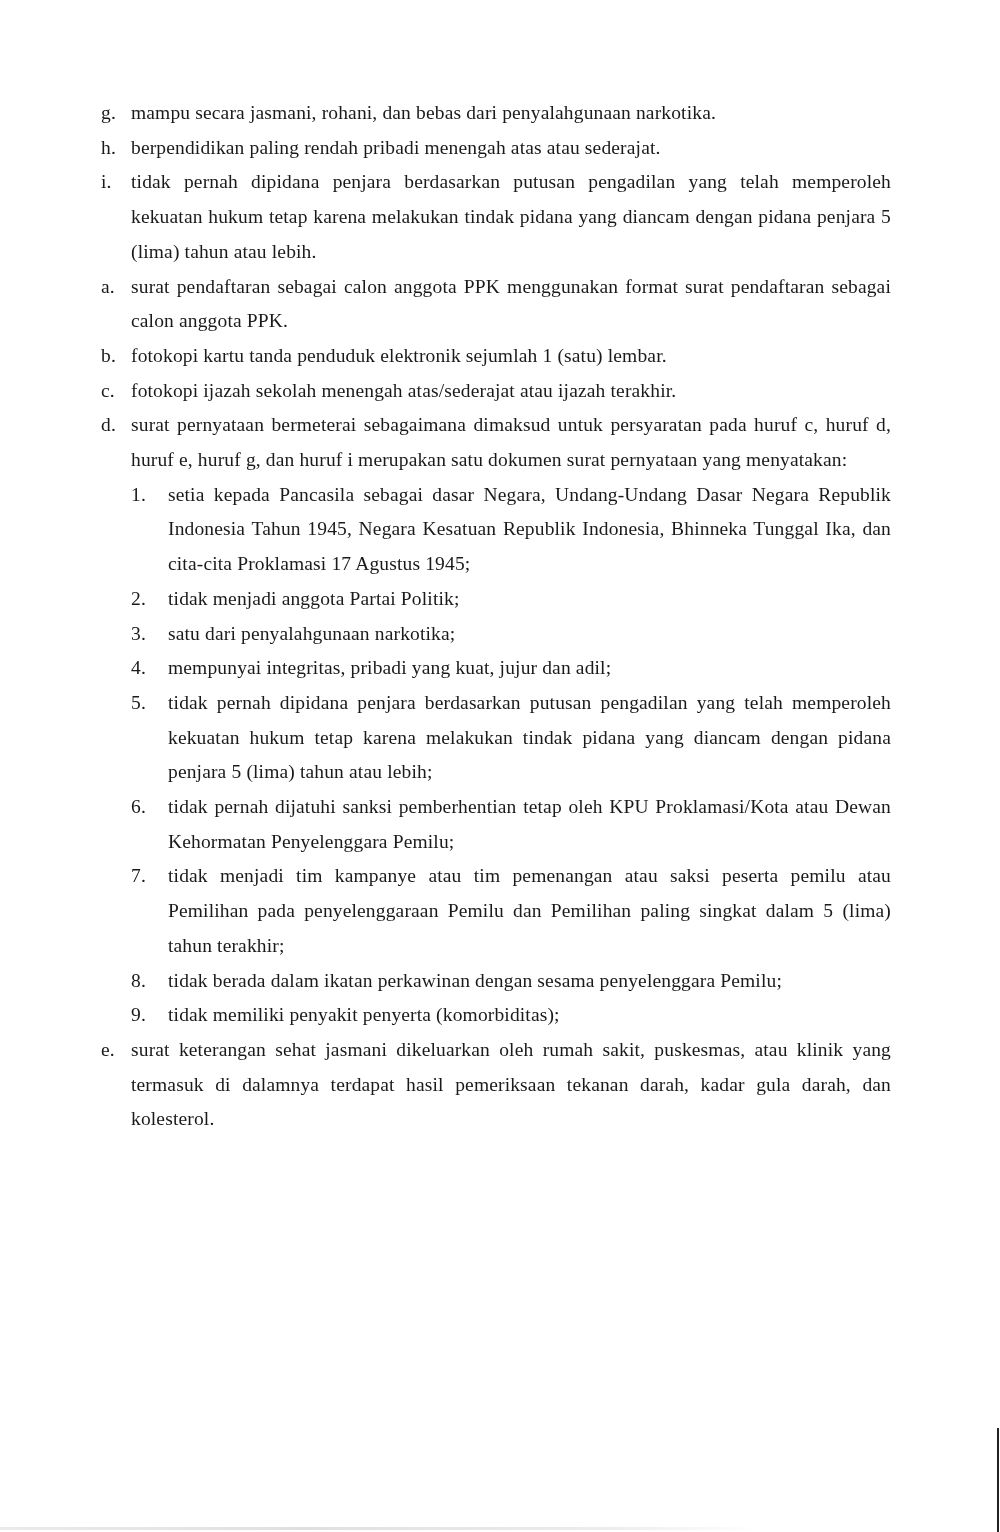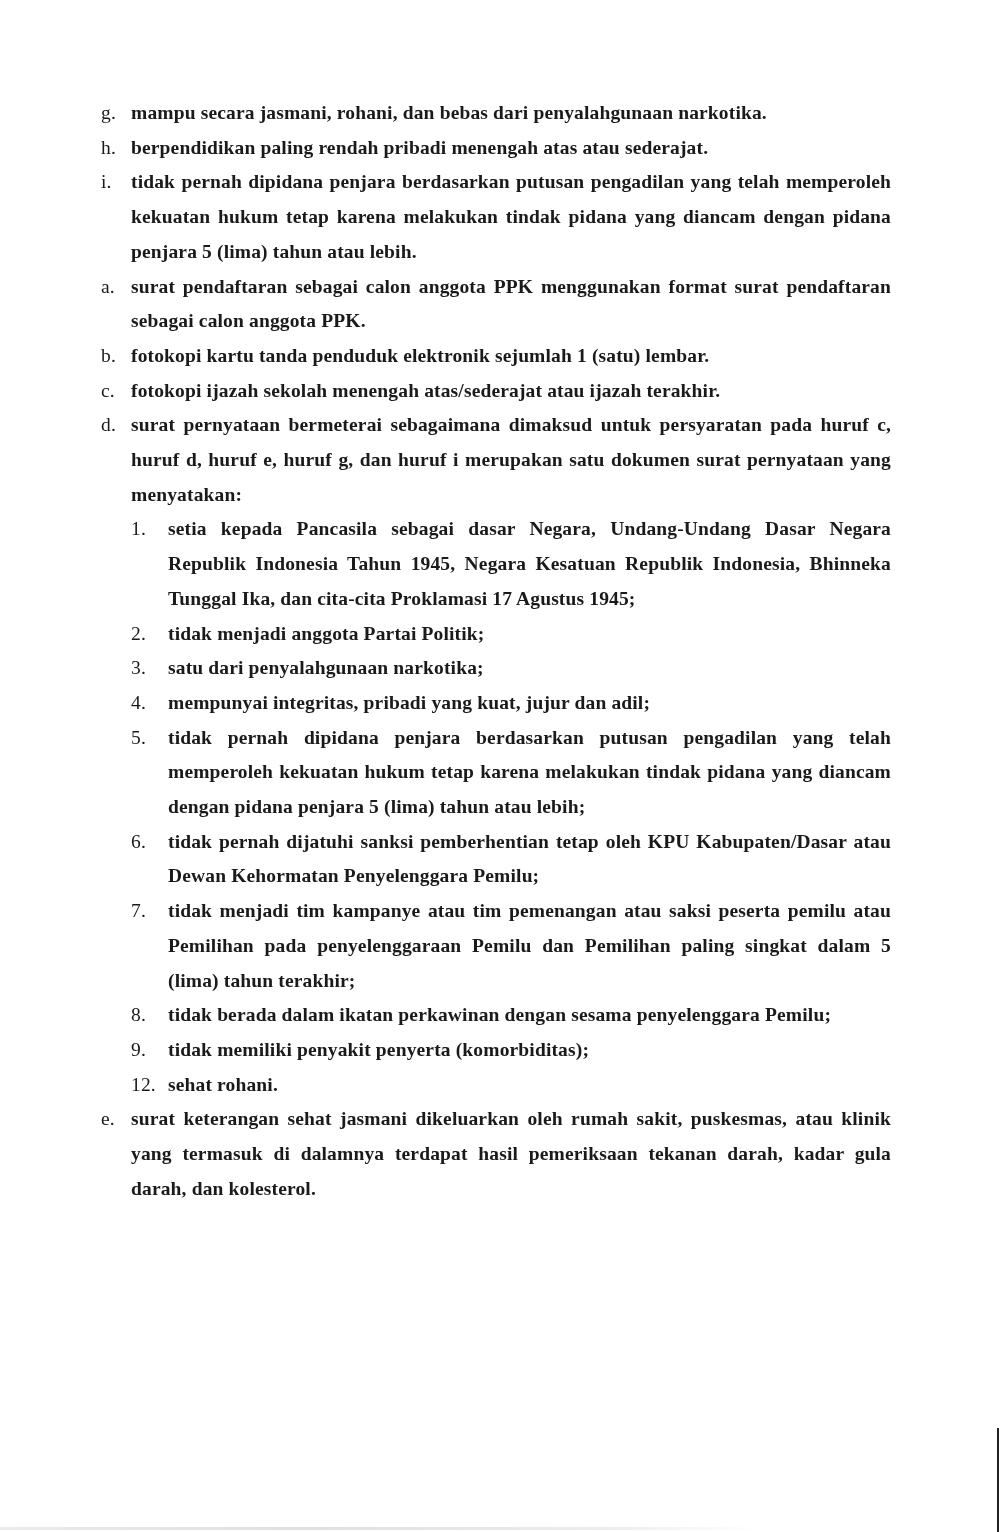--- a/index.html
+++ b/index.html
@@ -37,21 +37,20 @@
       align-items: flex-start;
     }
     .marker {
       flex: 0 0 30px;
       width: 30px;
     }
     .text {
       flex: 1 1 auto;
       text-align: justify;
       text-align-last: left;
-      font-weight: bold;
     }
     .heading {
       display: block;
     }
     .sublist {
       padding-left: 30px;
     }
     .sublist .marker {
       flex: 0 0 37px;
       width: 37px;
@@ -127,37 +126,33 @@
       <div class="row">
         <span class="marker">4.</span>
         <span class="text">mempunyai integritas, pribadi yang kuat, jujur dan adil;</span>
       </div>
       <div class="row">
         <span class="marker">5.</span>
         <span class="text">tidak pernah dipidana penjara berdasarkan putusan pengadilan yang telah memperoleh kekuatan hukum tetap karena melakukan tindak pidana yang diancam dengan pidana penjara 5 (lima) tahun atau lebih;</span>
       </div>
       <div class="row">
         <span class="marker">6.</span>
-        <span class="text">tidak pernah dijatuhi sanksi pemberhentian tetap oleh KPU Kabupaten/Dasar atau Dewan Kehormatan Penyelenggara Pemilu;</span>
+        <span class="text">tidak pernah dijatuhi sanksi pemberhentian tetap oleh KPU Proklamasi/Kota atau Dewan Kehormatan Penyelenggara Pemilu;</span>
       </div>
       <div class="row">
         <span class="marker">7.</span>
         <span class="text">tidak menjadi tim kampanye atau tim pemenangan atau saksi peserta pemilu atau Pemilihan pada penyelenggaraan Pemilu dan Pemilihan paling singkat dalam 5 (lima) tahun terakhir;</span>
       </div>
       <div class="row">
         <span class="marker">8.</span>
         <span class="text">tidak berada dalam ikatan perkawinan dengan sesama penyelenggara Pemilu;</span>
       </div>
       <div class="row">
         <span class="marker">9.</span>
         <span class="text">tidak memiliki penyakit penyerta (komorbiditas);</span>
-      </div>
-      <div class="row">
-        <span class="marker">12.</span>
-        <span class="text">sehat rohani.</span>
       </div>
     </div>
 
     <div class="row">
       <span class="marker">e.</span>
       <span class="text">surat keterangan sehat jasmani dikeluarkan oleh rumah sakit, puskesmas, atau klinik yang termasuk di dalamnya terdapat hasil pemeriksaan tekanan darah, kadar gula darah, dan kolesterol.</span>
     </div>
 
   </div>
 

